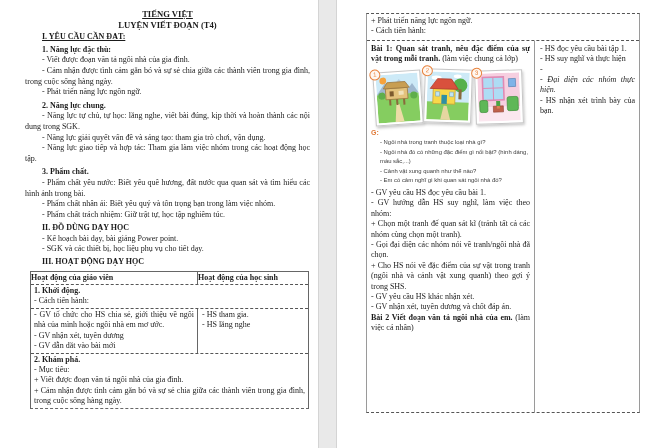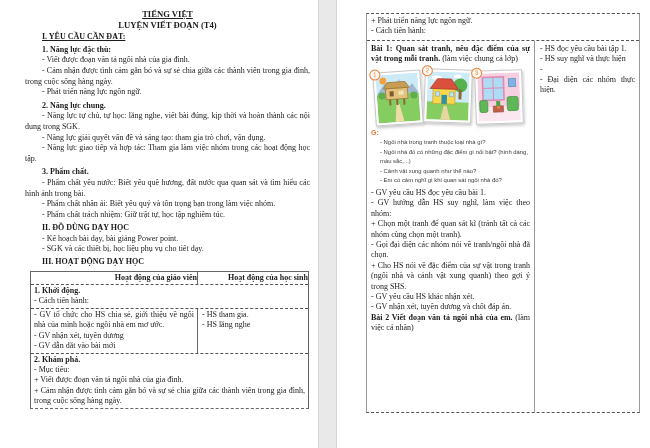--- a/index.html
+++ b/index.html
@@ -32,21 +32,21 @@
   .ttl { text-align:center; font-weight:bold; font-size:8.6px; margin:0; }
   .ttl-u { text-decoration:underline; }
   .hd { font-weight:bold; margin:2px 0 0 0; text-indent:17px; }
   .hd-u { text-decoration:underline; }
   .ln { margin:0; text-indent:17px; text-align:justify; }
   .sp { margin-top:3px; }
 
   
   .ltable { margin:3px 0 0 5px; width:279px; border:1px solid #666; border-bottom-style:dashed; box-sizing:border-box;
             line-height:10.2px; }
-  .lt-head { display:flex; font-weight:bold; text-align:right; }
+  .lt-head { display:flex; font-weight:bold; text-align:left; }
   .lt-head .c1 { width:167px; border-right:1px solid #666; padding:1px 0; box-sizing:border-box; }
   .lt-head .c2 { flex:1; padding:1px 0; }
   .lt-row { border-top:1px dashed #555; padding:1px 3px 2px 3px; }
   .lt-row p { margin:0; text-align:justify; }
   .lt-split { display:flex; border-top:1px dashed #555; padding:0; }
   .lt-split .c1 { width:167px; border-right:1px solid #666; padding:1px 3px 2px 3px; box-sizing:border-box; }
   .lt-split .c2 { flex:1; padding:1px 3px 2px 4px; }
   .lt-split p { margin:0; text-align:justify; }
   .b { font-weight:bold; }
   .gap12 { margin-top:11px; }
@@ -77,21 +77,21 @@
   
   .hintg { font-family:"Liberation Sans", sans-serif; color:#e07b39; font-weight:bold;
            font-size:7px; margin:2px 0 0 6px; }
   .hints { font-family:"Liberation Sans", sans-serif; font-size:5.9px; line-height:9.6px;
            color:#3c3c3c; margin:0 0 2px 9px; }
   .hints p { margin:0; text-align:left; }
 
   
   .hs-first { margin-top:112px; }
   .hs-dash  { margin-top:38px; }
-  .hs-rep   { margin-top:6px; }
+  .hs-rep   { margin-top:6px;font-style:italic; }
   .hs-nx    { margin-top:13px; }
 
   
   .wm { position:absolute; background:rgba(110,110,110,0.16); filter:blur(3px); border-radius:5px; }
   .wm1 { left:478px; top:151px; width:32px; height:30px; transform:rotate(10deg); }
   .wm2 { left:503px; top:166px; width:38px; height:12px; transform:rotate(4deg); }
 </style>
 </head>
 <body>
 
@@ -256,18 +256,19 @@
           <p>- GV yêu cầu HS khác nhận xét.</p>
           <p>- GV nhận xét, tuyên dương và chốt đáp án.</p>
           <p><span class="b">Bài 2 Viết đoạn văn tả ngôi nhà của em.</span><span> (làm việc cá nhân)</span></p>
         </div>
 
         <div class="rt-right">
           <p class="hs-first">- HS đọc yêu cầu bài tập 1.</p>
           <p>- HS suy nghĩ và thực hiện</p>
           <p class="hs-dash">-</p>
           <p class="hs-rep">- Đại diện các nhóm thực hiện.</p>
+          <p class="hs-nx">- HS nhận xét trình bày của bạn.</p>
         </div>
       </div>
     </div>
   </div>
 
 </div>
 
 </body></html>

